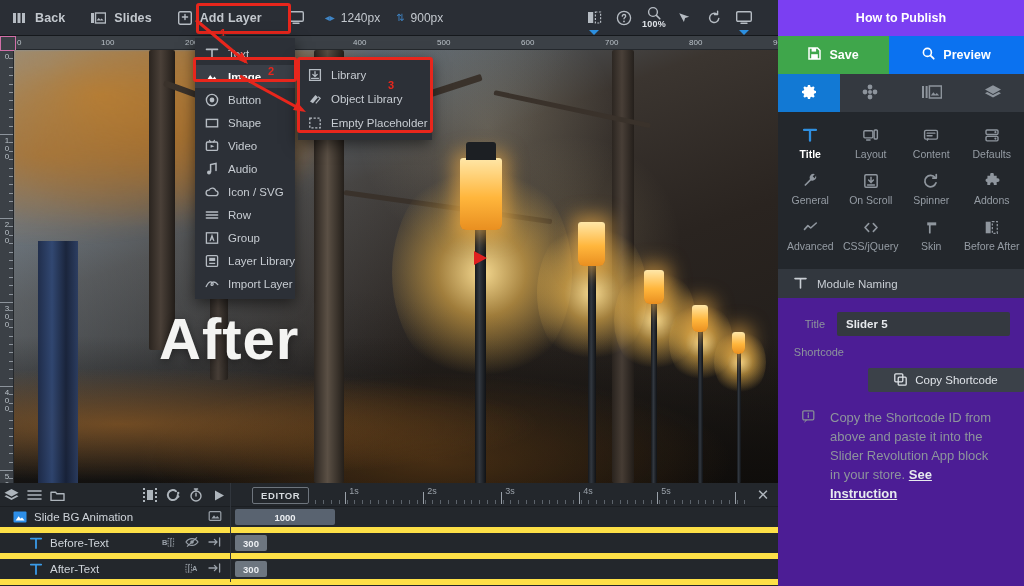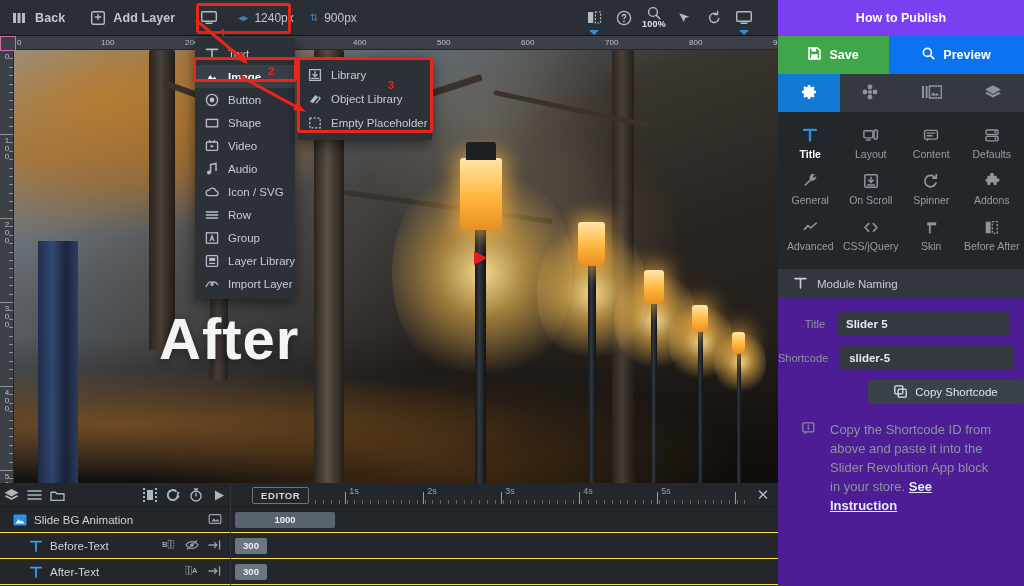--- a/index.html
+++ b/index.html
@@ -204,21 +204,21 @@
               border-left:1px solid #31363d; }
   .editor-pill {
     margin-left:21px; border:1px solid #6e757d; border-radius:2px; padding:2px 8px;
     color:#d6dade; font-size:9.5px; font-weight:bold; letter-spacing:.6px;
   }
   .tl-ruler { position:relative; flex:1; height:24px; margin-left:6px; overflow:hidden;}
   .tk { position:absolute; bottom:3px; width:1px; background:#5c636b; }
   .tl-sec { position:absolute; font-size:9px; color:#9aa1a9; top:3px; }
   .close-x { width:30px; display:flex; align-items:center; justify-content:center; color:#aeb5bc; font-size:15px;}
 
-  .tl-row { display:flex; height:26px; align-items:center; border-bottom:1px solid #fde047; }
+  .tl-row { display:flex; height:26px; align-items:center; border-bottom:6px solid #fde047; }
   .tl-name { width:230px; display:flex; align-items:center; height:26px; position:relative; }
   .tl-nic { width:16px; display:flex; align-items:center; justify-content:center; margin:0 6px 0 12px; }
   .tl-ntx { color:#ced3d9; font-size:11.5px; }
   .tl-badges { position:absolute; right:8px; display:flex; align-items:center; gap:9px; color:#9aa1a9; font-size:10px;}
   .tl-track { flex:1; height:26px; position:relative; border-left:1px solid #31363d; }
   .bar { position:absolute; top:5px; height:16px; border-radius:2px;
          display:flex; align-items:center; justify-content:center;
          color:#edf0f3; font-size:9.5px; font-weight:bold; }
   .bar.big { background:#596370; }
   .bar.sm  { background:#6d7680; }
@@ -232,20 +232,30 @@
   <div class="topbar">
     <div class="tb-item">
       <span class="tb-icon">
         <svg width="14" height="12" viewBox="0 0 14 12">
             <rect x="0" y="1" width="3" height="10" fill="currentColor"></rect>
             <rect x="4.5" y="1" width="3" height="10" fill="currentColor"></rect>
             <rect x="9" y="1" width="3" height="10" fill="currentColor"></rect>
           </svg>
       </span>
       <span class="lbl">Back</span>
+    </div>
+    <div class="tb-item">
+      <span class="tb-icon">
+        <svg width="15" height="12" viewBox="0 0 15 12">
+            <rect x="0" y="1" width="3" height="10" fill="currentColor"></rect>
+            <rect x="4.5" y="1" width="10" height="10" fill="none" stroke="currentColor" stroke-width="1.4"></rect>
+            <path d="M5.5 8.5l2.2-2.6 1.6 1.8 1.3-1.3 2 2.1z" fill="currentColor"></path>
+          </svg>
+      </span>
+      <span class="lbl">Slides</span>
     </div>
     <div class="tb-item" style="position:relative;">
       <span class="tb-icon">
         <svg width="14" height="14" viewBox="0 0 14 14">
             <rect x="0.7" y="0.7" width="12.6" height="12.6" rx="1.5" fill="none" stroke="currentColor" stroke-width="1.4"></rect>
             <path d="M7 3.4v5.2M4.4 6h5.2" stroke="currentColor" stroke-width="1.4" stroke-linecap="round"></path>
           </svg>
       </span>
       <span class="lbl">Add Layer</span>
     </div>
@@ -855,21 +865,20 @@
       <span>Module Naming</span>
     </div>
 
     <div class="rp-body">
       <div class="frow">
         <span class="flab">Title</span>
         <input class="finput" value="Slider 5" style="">
       </div>
       <div class="frow">
         <span class="flab">Shortcode</span>
-        <input class="finput" value="slider-5" style="">
       </div>
       <div class="copy-btn">
         <span>
           <svg width="13" height="13" viewBox="0 0 13 13">
               <rect x="0.8" y="0.8" width="8" height="8" rx="1" fill="none" stroke="currentColor" stroke-width="1.3"></rect>
               <rect x="4.2" y="4.2" width="8" height="8" rx="1" fill="none" stroke="currentColor" stroke-width="1.3"></rect>
             </svg>
         </span>
         <span>Copy Shortcode</span>
       </div>

